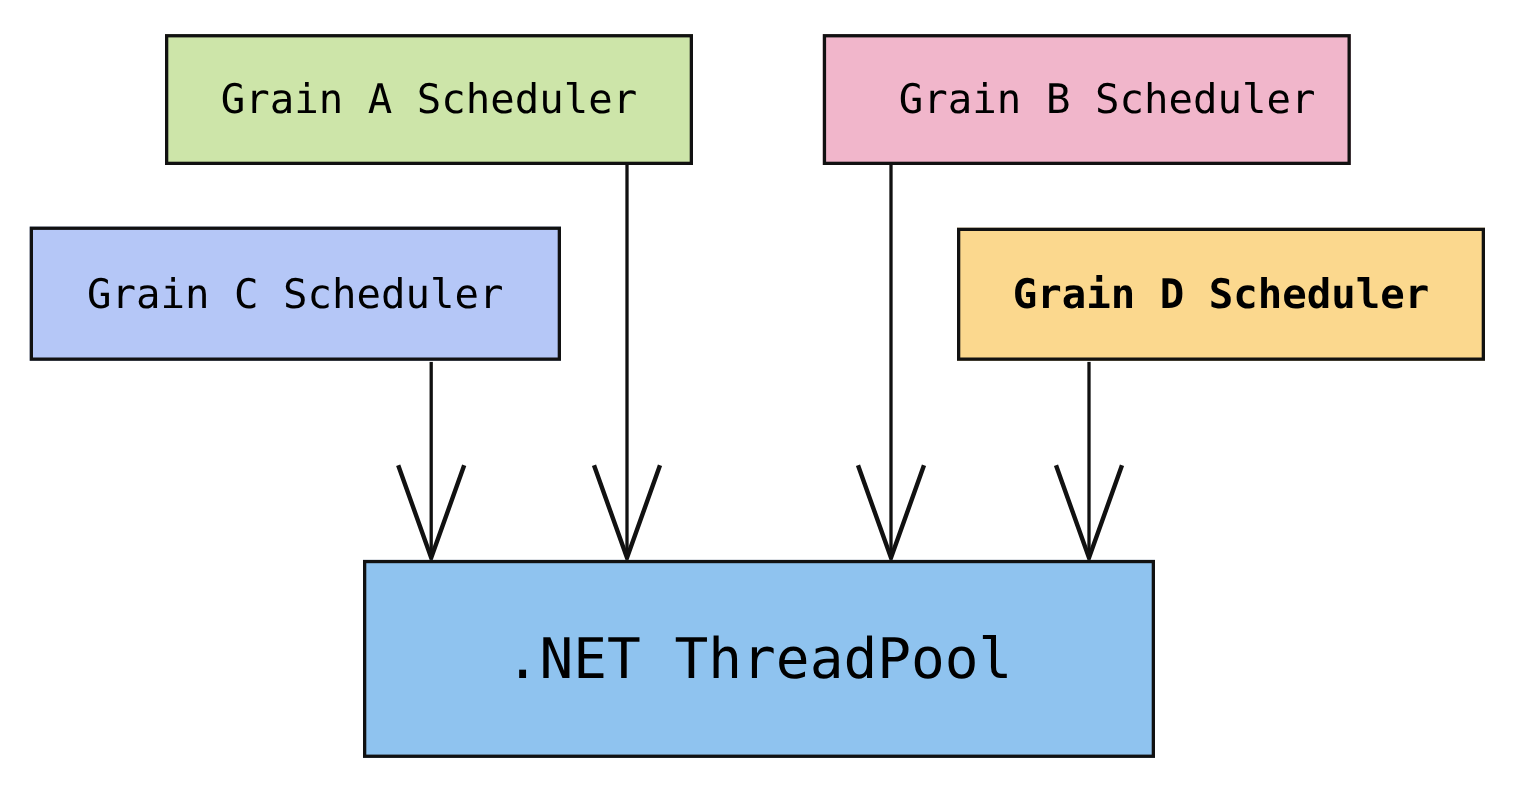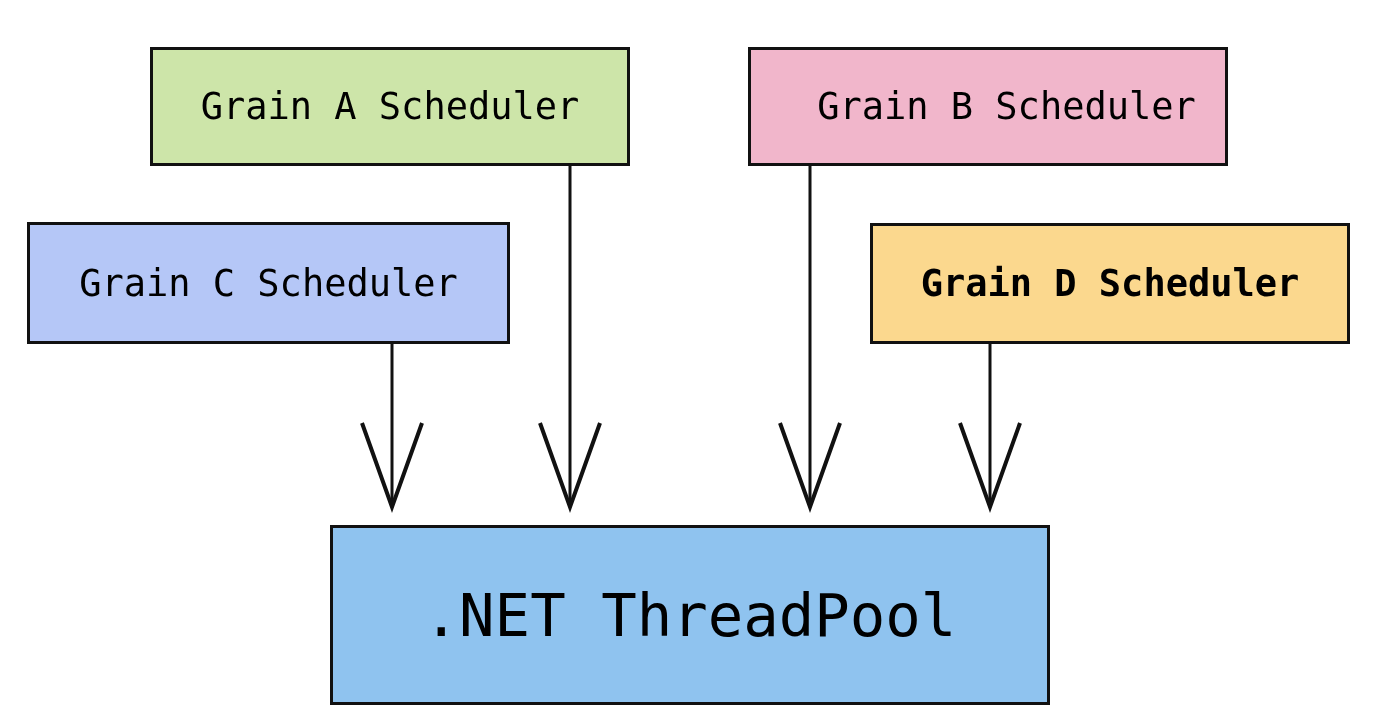--- a/index.html
+++ b/index.html
@@ -30,33 +30,32 @@
   .node {
     position: absolute;
     box-sizing: border-box;
     border: 3px solid #000000;
     display: flex;
     align-items: center;
     justify-content: center;
     color: #000000;
     white-space: nowrap;
     text-align: center;
-    margin-top: 16px;
   }
   .scheduler-node {
     font-size: 37px;
     line-height: 1;
   }
   #node-grain-a { left: 150px; top: 31px;  width: 480px; height: 119px; }
   #node-grain-b { left: 748px; top: 31px;  width: 480px; height: 119px; }
   #node-grain-c { left: 27px;  top: 206px; width: 483px; height: 122px; }
   #node-grain-d { left: 870px; top: 207px; width: 480px; height: 121px; font-weight: bold; }
   #node-threadpool {
     left: 330px; top: 509px; width: 720px; height: 180px;
-    font-size: 59px;
+    font-size: 51px;
     line-height: 1;
   }
   .edge-shaft { stroke: #111111; stroke-width: 3; fill: none; }
   .edge-head  { stroke: #111111; stroke-width: 4; fill: none; }
 </style>
 </head>
 <body style="background: rgb(255, 255, 255);">
 
 <div class="diagram">
 

